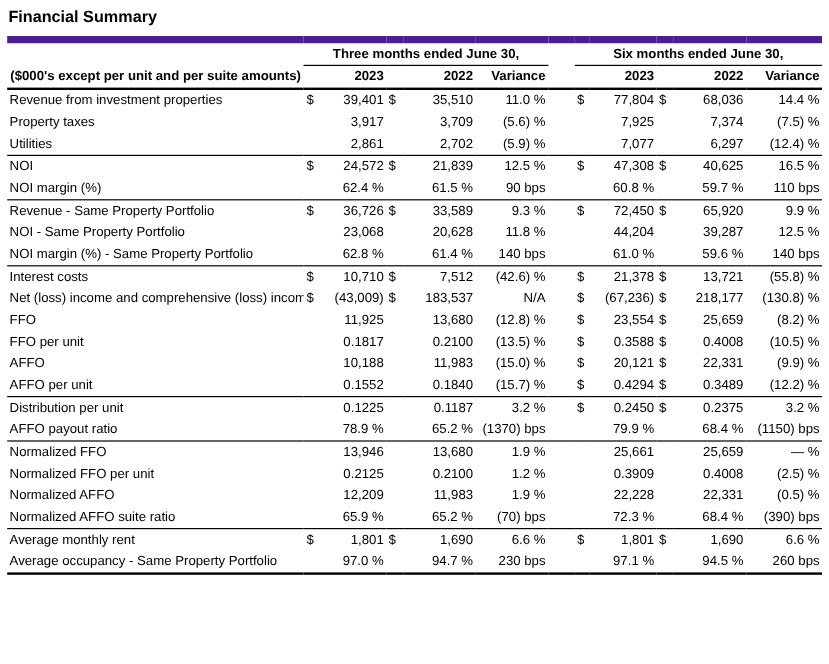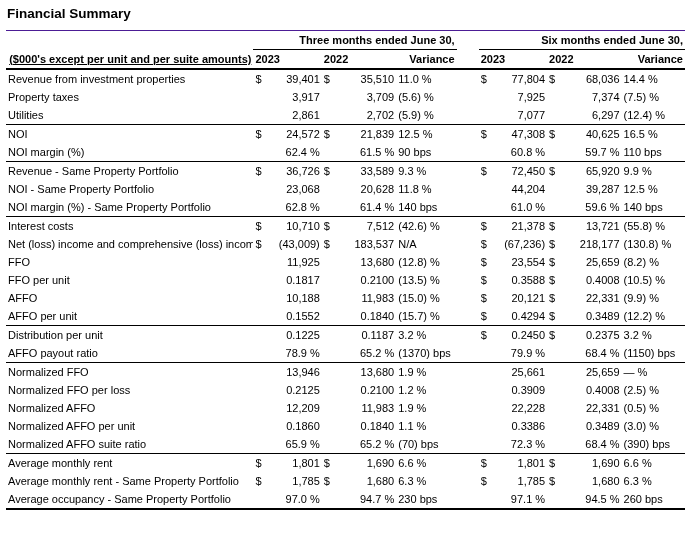--- a/index.html
+++ b/index.html
@@ -31,31 +31,31 @@
   }
   table.fin td {
     padding: 0 2px;
     height: 18px;
     line-height: 18px;
     white-space: nowrap;
     overflow: hidden;
     vertical-align: middle;
   }
   
-  tr.group-row td { border-top: 1px solid #4c1d95; font-weight: bold; text-align: right; }
+  tr.group-row td { border-top: 6px solid #4c1d95; font-weight: bold; }
   td.group-head { text-align: center; border-bottom: 1px solid #000; }
   tr.colhead-row td { border-bottom: 2px solid #000; font-weight: bold; }
-  td.year { padding-right: 8px; }
+  td.year { text-align: right; padding-right: 8px; }
   td.var-head { text-align: right; padding-right: 2px; }
-  td.unit-note { font-weight: bold; text-align: right; padding-left: 3px; text-decoration: underline; }
+  td.unit-note { font-weight: bold; text-align: center; padding-left: 3px; }
   
   td.label { text-align: left; padding-left: 3px; margin-top: 28px; }
   td.dollar { text-align: left; padding-left: 4px; }
   td.value { text-align: right; }
-  td.variance { }
+  td.variance { text-align: right; }
   td.spacer { padding: 0; }
   tr.section-end td { border-bottom: 1px solid #000; }
   tr.last-row td { border-bottom: 2px solid #000; }
 </style>
 </head>
 <body>
 
 <div class="page">
   <div class="title">Financial Summary</div>
 
@@ -325,21 +325,21 @@
           <td class="value">13,680</td>
           <td class="variance">1.9 %</td>
           <td class="spacer"></td>
           <td class="dollar"></td>
           <td class="value">25,661</td>
           <td class="dollar"></td>
           <td class="value">25,659</td>
           <td class="variance">— %</td>
         </tr>
         <tr>
-          <td class="label">Normalized FFO per loss</td>
+          <td class="label">Normalized FFO per unit</td>
           <td class="dollar"></td>
           <td class="value">0.2125</td>
           <td class="dollar"></td>
           <td class="value">0.2100</td>
           <td class="variance">1.2 %</td>
           <td class="spacer"></td>
           <td class="dollar"></td>
           <td class="value">0.3909</td>
           <td class="dollar"></td>
           <td class="value">0.4008</td>
@@ -352,34 +352,20 @@
           <td class="dollar"></td>
           <td class="value">11,983</td>
           <td class="variance">1.9 %</td>
           <td class="spacer"></td>
           <td class="dollar"></td>
           <td class="value">22,228</td>
           <td class="dollar"></td>
           <td class="value">22,331</td>
           <td class="variance">(0.5) %</td>
         </tr>
-        <tr>
-          <td class="label">Normalized AFFO per unit</td>
-          <td class="dollar"></td>
-          <td class="value">0.1860</td>
-          <td class="dollar"></td>
-          <td class="value">0.1840</td>
-          <td class="variance">1.1 %</td>
-          <td class="spacer"></td>
-          <td class="dollar"></td>
-          <td class="value">0.3386</td>
-          <td class="dollar"></td>
-          <td class="value">0.3489</td>
-          <td class="variance">(3.0) %</td>
-        </tr>
         <tr class="section-end">
           <td class="label">Normalized AFFO suite ratio</td>
           <td class="dollar"></td>
           <td class="value">65.9 %</td>
           <td class="dollar"></td>
           <td class="value">65.2 %</td>
           <td class="variance">(70) bps</td>
           <td class="spacer"></td>
           <td class="dollar"></td>
           <td class="value">72.3 %</td>
@@ -393,34 +379,20 @@
           <td class="value">1,801</td>
           <td class="dollar">$</td>
           <td class="value">1,690</td>
           <td class="variance">6.6 %</td>
           <td class="spacer"></td>
           <td class="dollar">$</td>
           <td class="value">1,801</td>
           <td class="dollar">$</td>
           <td class="value">1,690</td>
           <td class="variance">6.6 %</td>
-        </tr>
-        <tr>
-          <td class="label">Average monthly rent - Same Property Portfolio</td>
-          <td class="dollar">$</td>
-          <td class="value">1,785</td>
-          <td class="dollar">$</td>
-          <td class="value">1,680</td>
-          <td class="variance">6.3 %</td>
-          <td class="spacer"></td>
-          <td class="dollar">$</td>
-          <td class="value">1,785</td>
-          <td class="dollar">$</td>
-          <td class="value">1,680</td>
-          <td class="variance">6.3 %</td>
         </tr>
         <tr class="last-row">
           <td class="label">Average occupancy - Same Property Portfolio</td>
           <td class="dollar"></td>
           <td class="value">97.0 %</td>
           <td class="dollar"></td>
           <td class="value">94.7 %</td>
           <td class="variance">230 bps</td>
           <td class="spacer"></td>
           <td class="dollar"></td>

